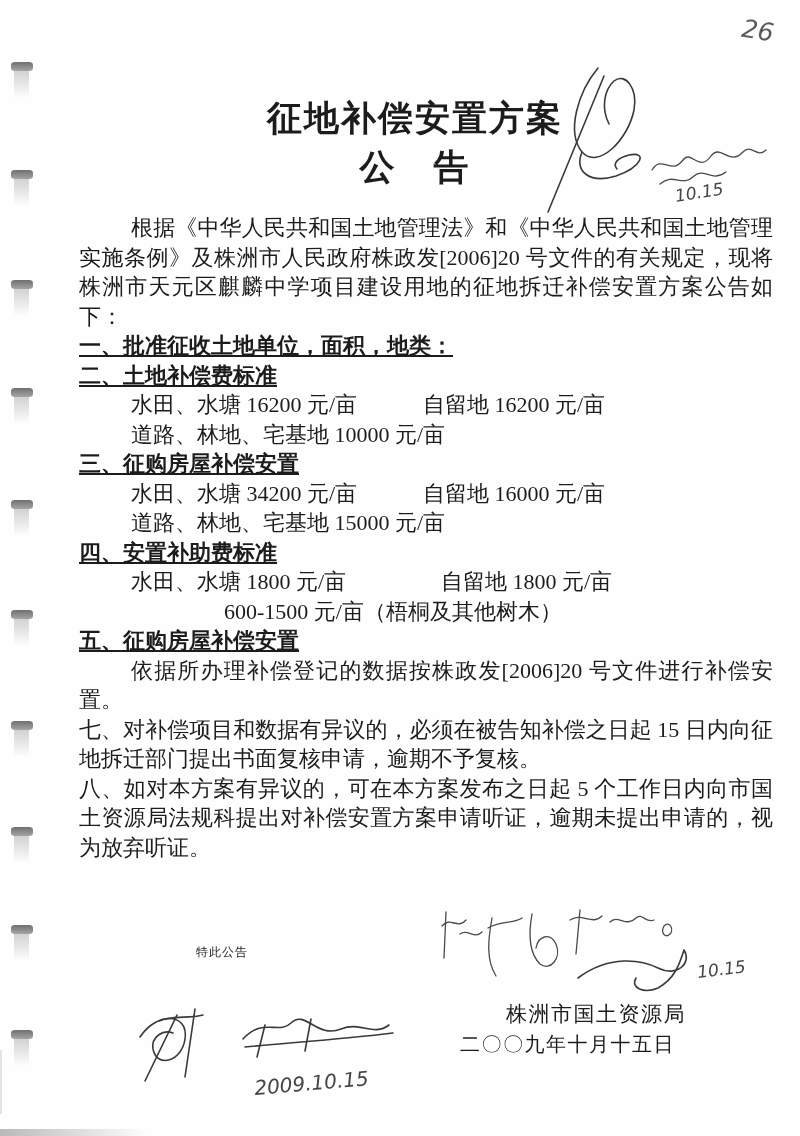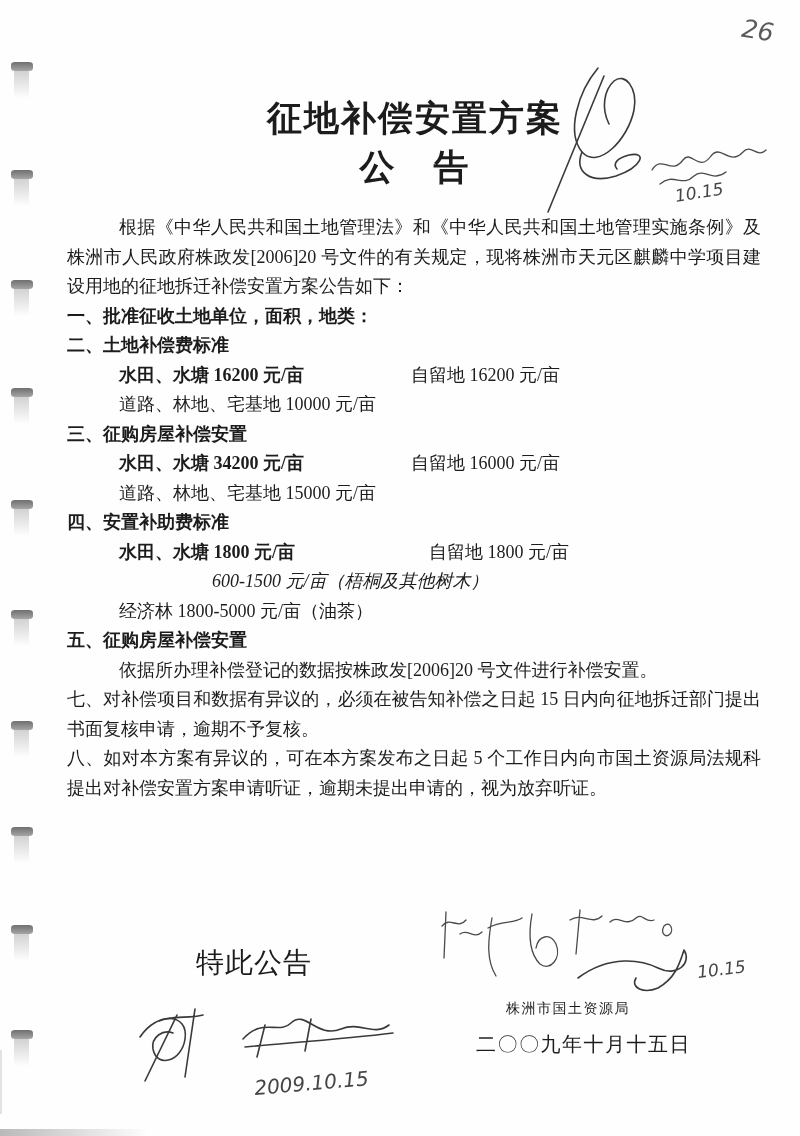--- a/index.html
+++ b/index.html
@@ -11,32 +11,32 @@
   .binder{position:absolute;left:11px;width:22px;height:9px;
     background:linear-gradient(#6f6f6f,#a5a5a5);border-radius:4px/3px;}
   .binder::after{content:"";position:absolute;left:3px;top:9px;width:15px;height:27px;
     background:linear-gradient(#d2d2d2,rgba(255,255,255,0));}
   .edge-sliver{position:absolute;left:0;top:1050px;width:2px;height:64px;background:#e3e3e3;}
   .bottom-smudge{position:absolute;left:0;top:1129px;width:148px;height:7px;
     background:linear-gradient(90deg,#b9b9b9,#e9e9e9 70%,rgba(255,255,255,0));}
   
   .title{position:absolute;left:0;top:94px;width:830px;text-align:center;
     font-size:35px;font-weight:bold;line-height:49px;letter-spacing:2px;}
-  .content{position:absolute;left:67px;top:213px;width:694px;
-    font-size:18px;line-height:29.5px;text-align:justify;}
+  .content{position:absolute;left:79px;top:213px;width:694px;
+    font-size:22px;line-height:29.5px;text-align:justify;}
   .content p{margin:0;}
-  .hd{font-weight:bold;}
+  .hd{font-weight:bold;text-decoration:underline;}
   .ind2{text-indent:52px;}
   .money{padding-left:52px;}
-  .money .c1{display:inline-block;min-width:292px;font-weight:bold;}
+  .money .c1{display:inline-block;min-width:292px;}
   .money.s4 .c1{min-width:310px;}
-  .deep{padding-left:145px;font-style:italic;}
-  .closing{position:absolute;left:196px;top:944px;font-size:28px;letter-spacing:1px;}
-  .agency{position:absolute;left:506px;top:1000px;font-size:14px;letter-spacing:1.5px;}
-  .date-cn{position:absolute;left:476px;top:1031px;font-size:20px;letter-spacing:1.5px;font-family:Liberation Mono, monospace;}
+  .deep{padding-left:145px;}
+  .closing{position:absolute;left:196px;top:944px;font-size:12px;letter-spacing:1px;}
+  .agency{position:absolute;left:506px;top:1000px;font-size:21px;letter-spacing:1.5px;}
+  .date-cn{position:absolute;left:460px;top:1031px;font-size:20px;letter-spacing:1.5px;font-family:Liberation Mono, monospace;}
   
   .hw{font-family:"DejaVu Sans", sans-serif;font-style:italic;color:#4a4a4a;
     position:absolute;white-space:nowrap;}
   .hw-pageno{left:742px;top:16px;font-size:25px;transform:rotate(9deg);color:#5a5a5a;}
   svg.scrawl{position:absolute;overflow:visible;}
   .ink{fill:none;stroke:#3a3a3a;stroke-width:1.6;stroke-linecap:round;stroke-linejoin:round;}
   .ink-lite{fill:none;stroke:#4a4a4a;stroke-width:1.3;stroke-linecap:round;stroke-linejoin:round;}
   .hw-svg-date{font-family:"DejaVu Sans", sans-serif;font-style:italic;
     fill:#454545;stroke:none;}
 </style>
@@ -70,21 +70,20 @@
     <p class="hd">一、批准征收土地单位，面积，地类：</p>
     <p class="hd">二、土地补偿费标准</p>
     <p class="money"><span class="c1">水田、水塘 16200 元/亩</span><span>自留地 16200 元/亩</span></p>
     <p class="money">道路、林地、宅基地 10000 元/亩</p>
     <p class="hd">三、征购房屋补偿安置</p>
     <p class="money"><span class="c1">水田、水塘 34200 元/亩</span><span>自留地 16000 元/亩</span></p>
     <p class="money">道路、林地、宅基地 15000 元/亩</p>
     <p class="hd">四、安置补助费标准</p>
     <p class="money s4"><span class="c1">水田、水塘 1800 元/亩</span><span>自留地 1800 元/亩</span></p>
     <p class="deep">600-1500 元/亩（梧桐及其他树木）</p>
-    <p class="money">经济林 1800-5000 元/亩（油茶）</p>
     <p class="hd">五、征购房屋补偿安置</p>
     <p class="ind2">依据所办理补偿登记的数据按株政发[2006]20 号文件进行补偿安置。</p>
     <p>七、对补偿项目和数据有异议的，必须在被告知补偿之日起 15 日内向征地拆迁部门提出书面复核申请，逾期不予复核。</p>
     <p>八、如对本方案有异议的，可在本方案发布之日起 5 个工作日内向市国土资源局法规科提出对补偿安置方案申请听证，逾期未提出申请的，视为放弃听证。</p>
   </div>
 
   <div class="closing">特此公告</div>
   <div class="agency">株洲市国土资源局</div>
   <div class="date-cn">二〇〇九年十月十五日</div>
 

